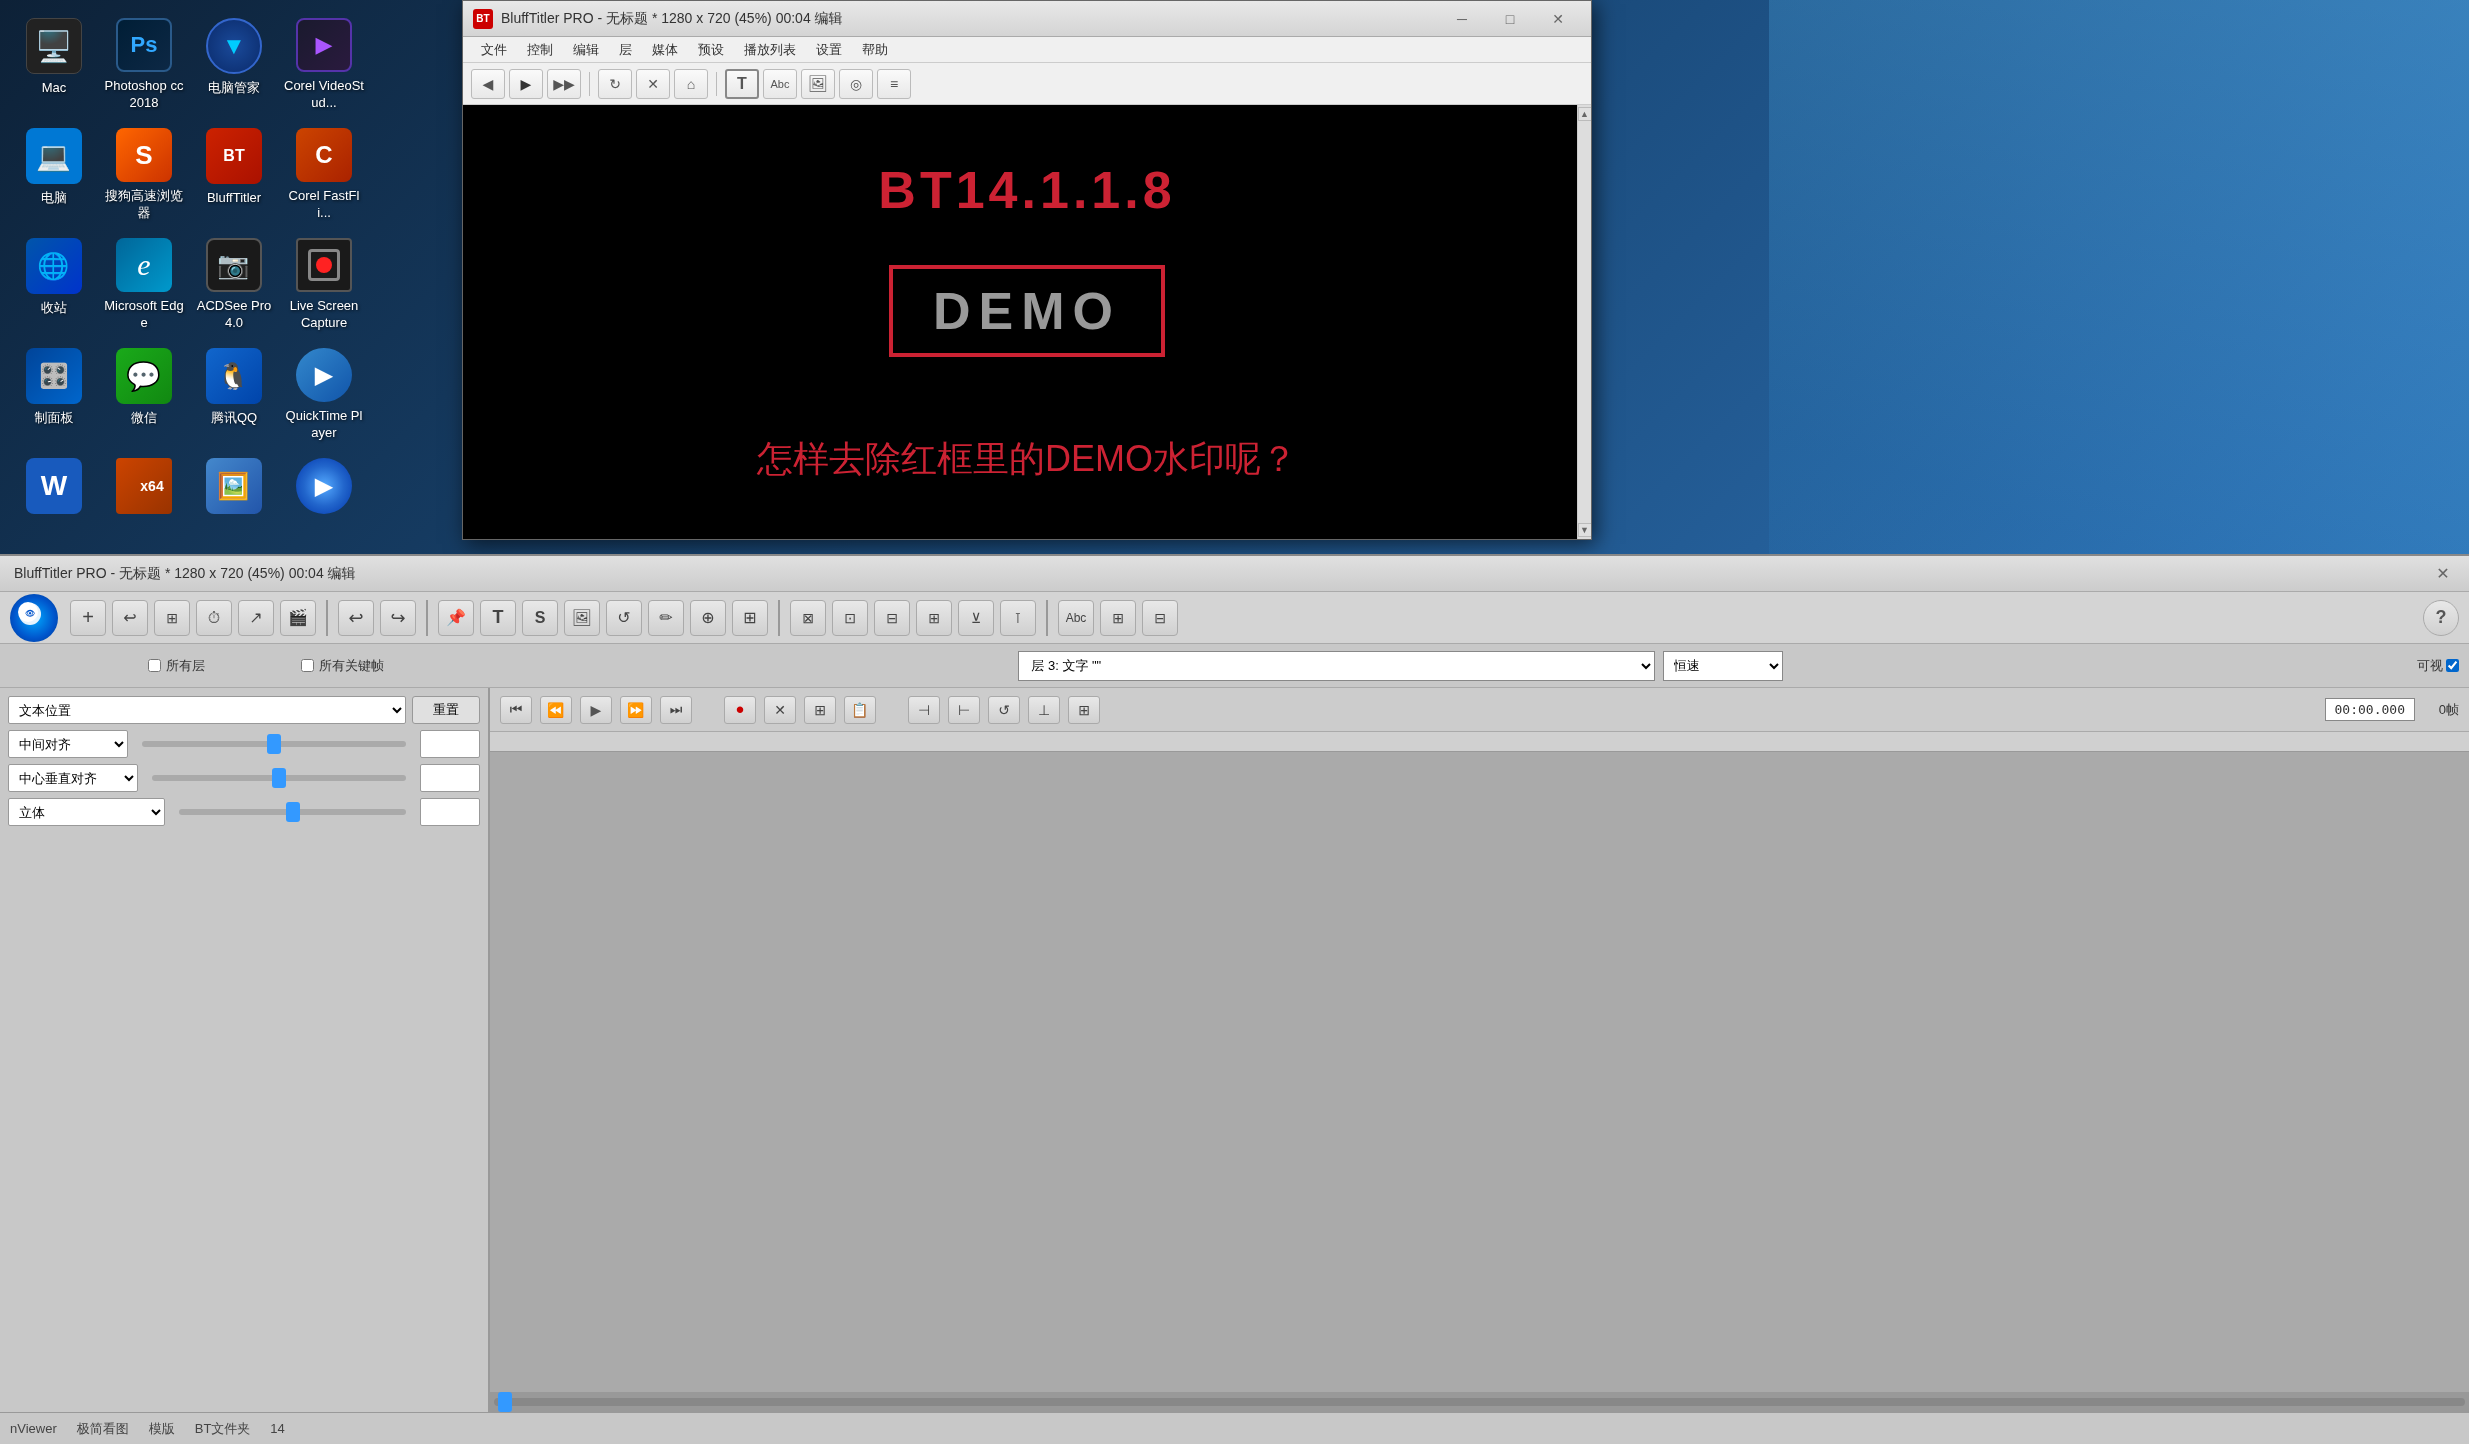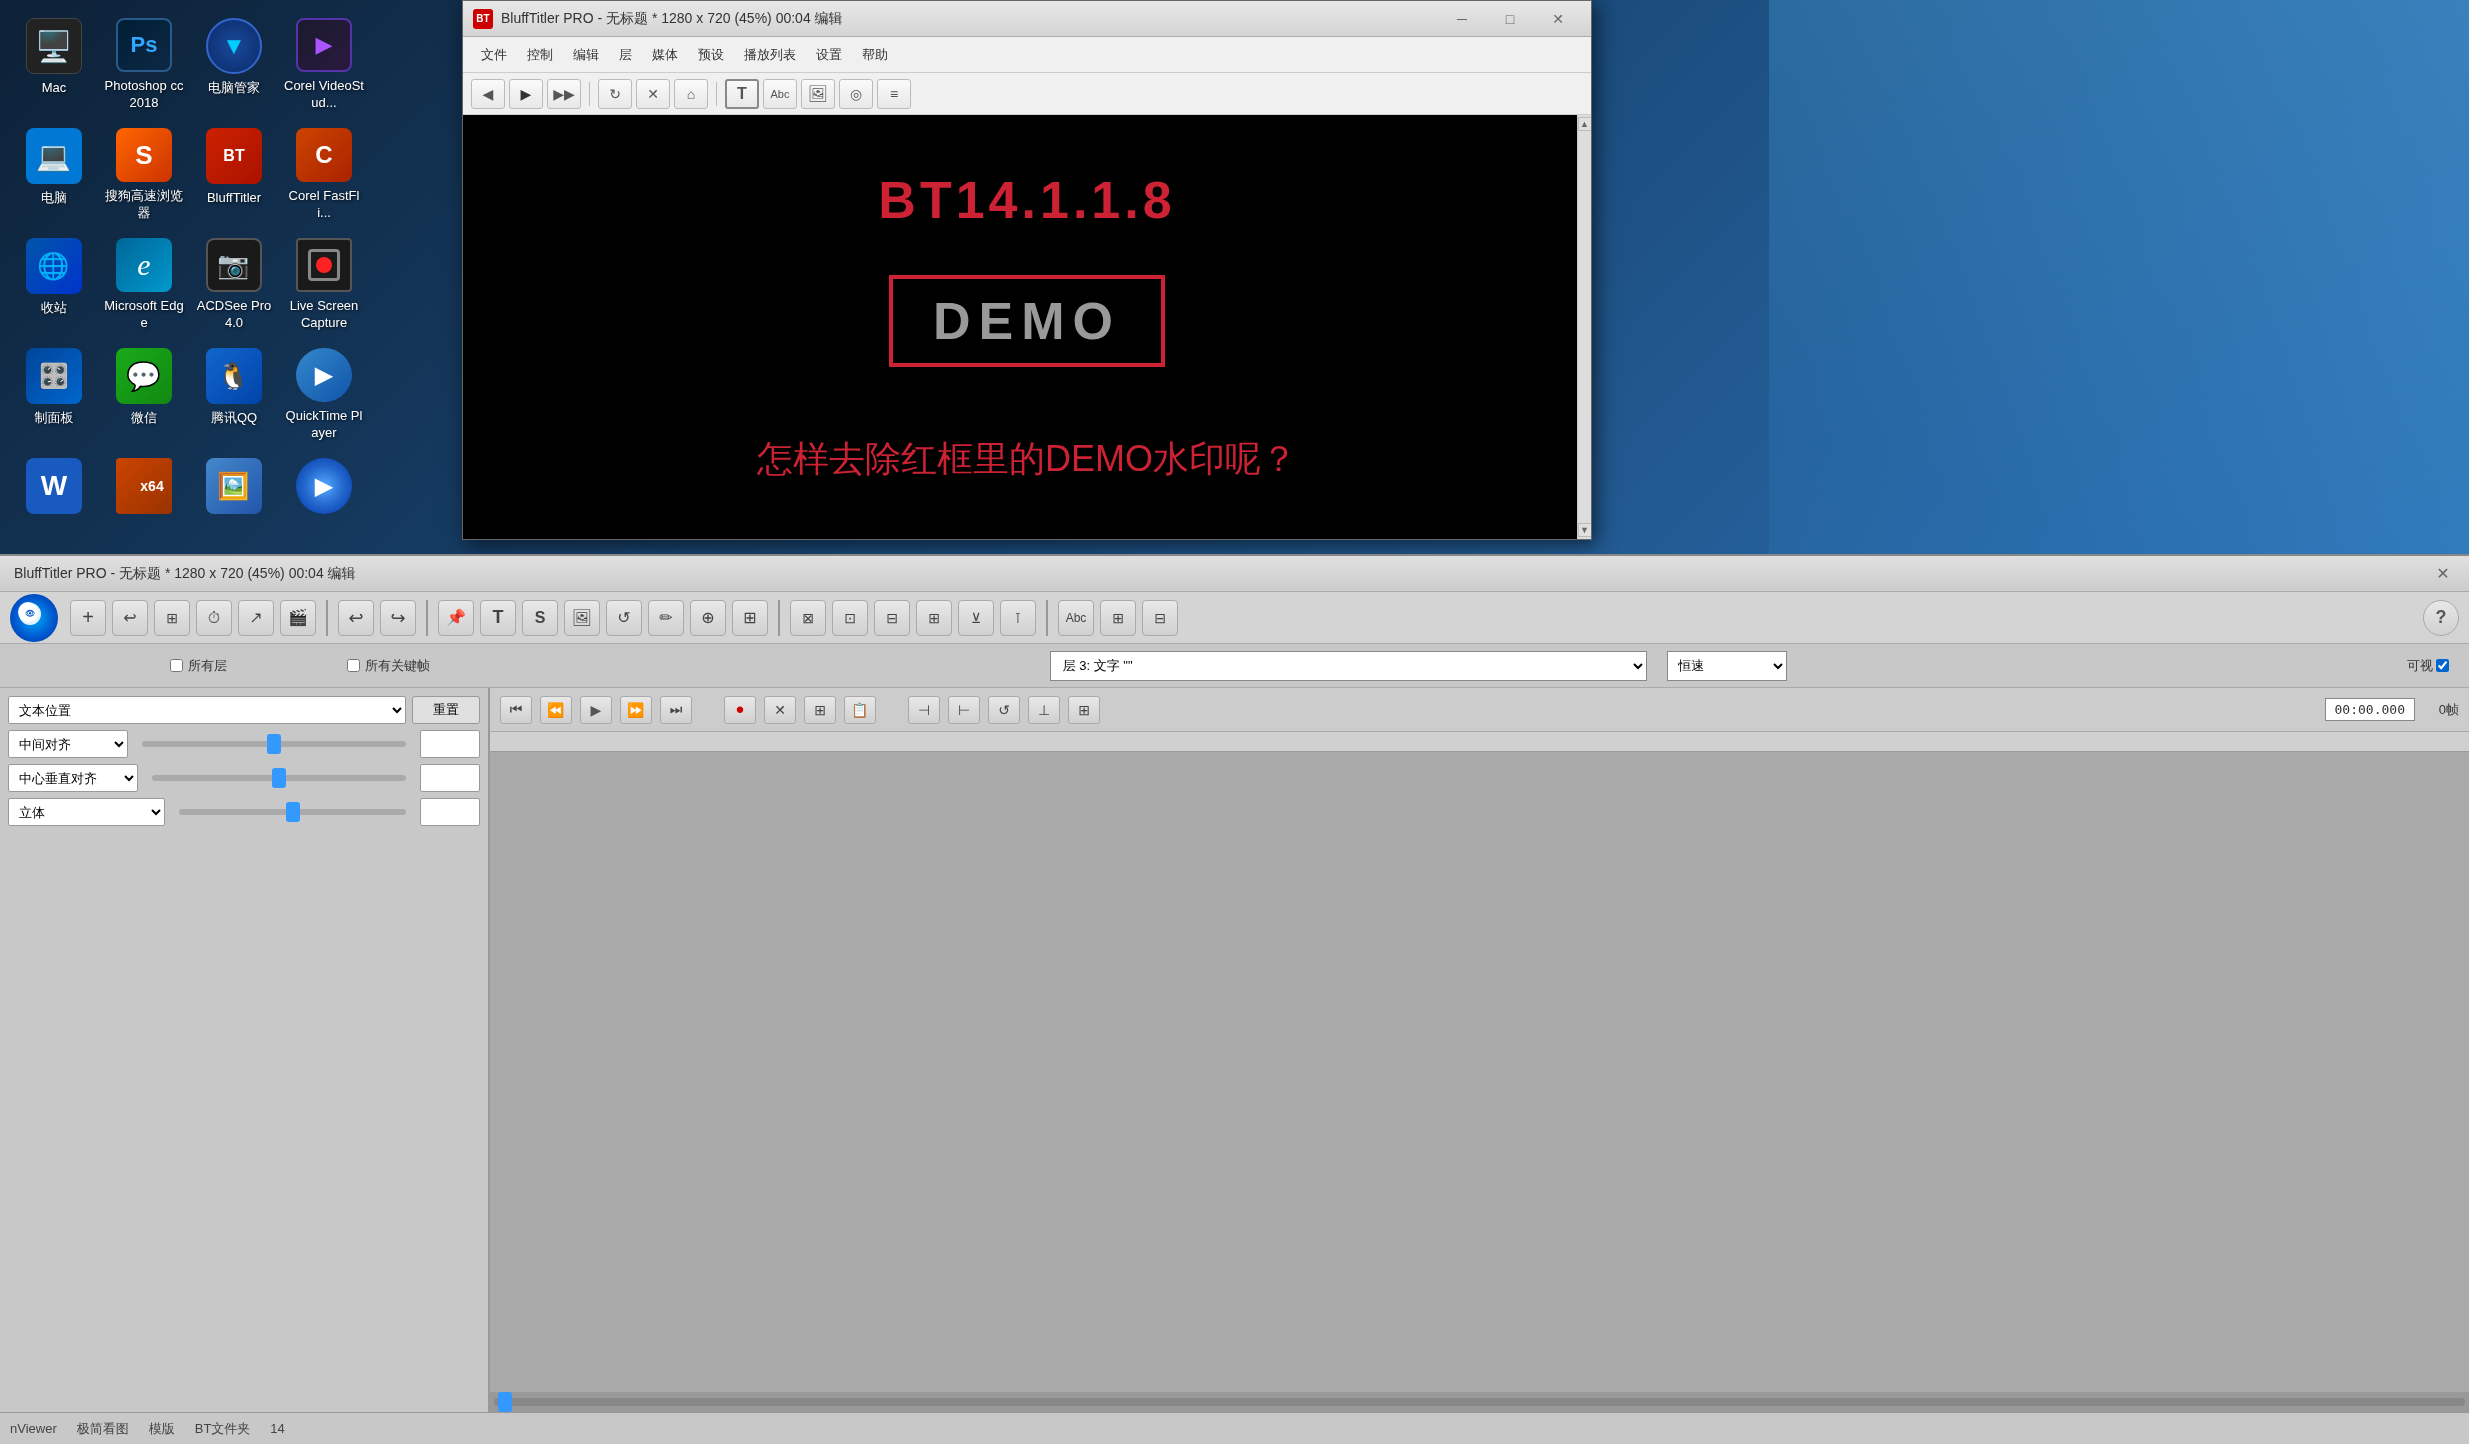--- a/index.html
+++ b/index.html
@@ -122,21 +122,21 @@
       align-items: center;
       justify-content: center;
       font-size: 14px;
       color: #666;
       cursor: pointer;
       border-radius: 3px;
     }
 
     
     .win-menubar {
-      height: 36px;
+      height: 26px;
       background: #f0f0f0;
       display: flex;
       align-items: center;
       padding: 0 8px;
       border-bottom: 1px solid #ccc;
       flex-shrink: 0;
     }
 
     .menu-item {
       padding: 4px 10px;
@@ -327,22 +327,22 @@
       top: 8px;
       left: 8px;
     }
 
     
     .bottom-controls {
       height: 44px;
       background: #c8c8c8;
       display: flex;
       align-items: center;
-      padding: 0 20px;
-      gap: 20px;
+      padding: 0 10px;
+      gap: 8px;
       border-bottom: 1px solid #aaa;
       flex-shrink: 0;
     }
 
     .checkbox-label {
       display: flex;
       align-items: center;
       gap: 5px;
       font-size: 13px;
       color: #333;

